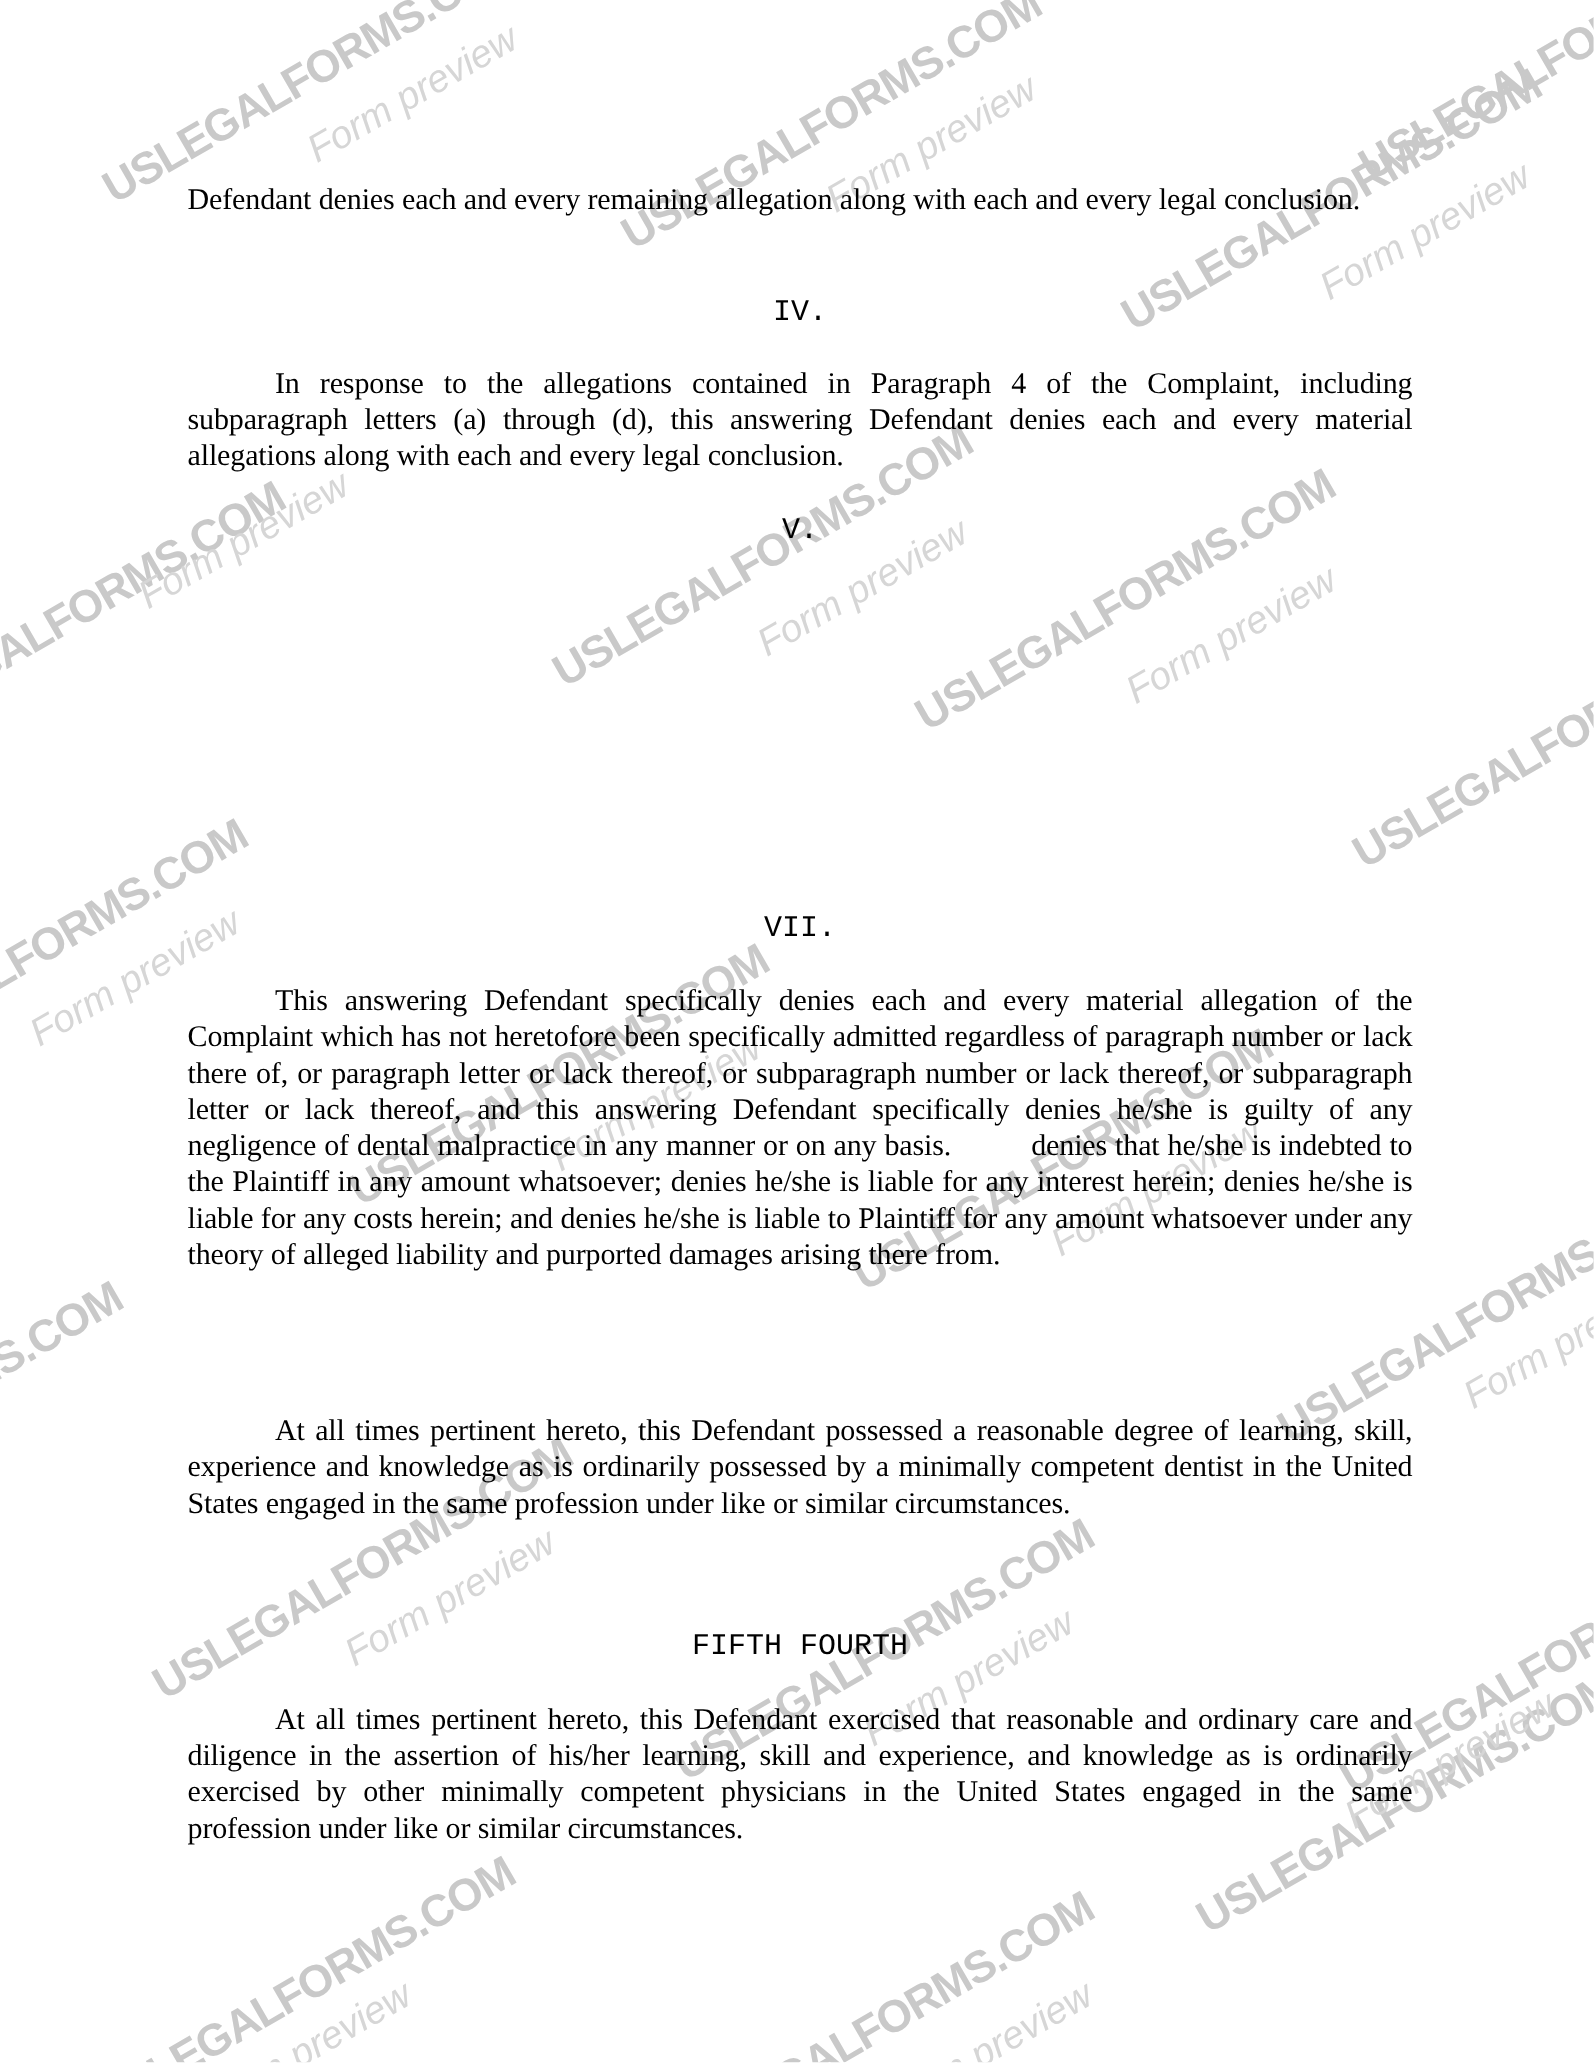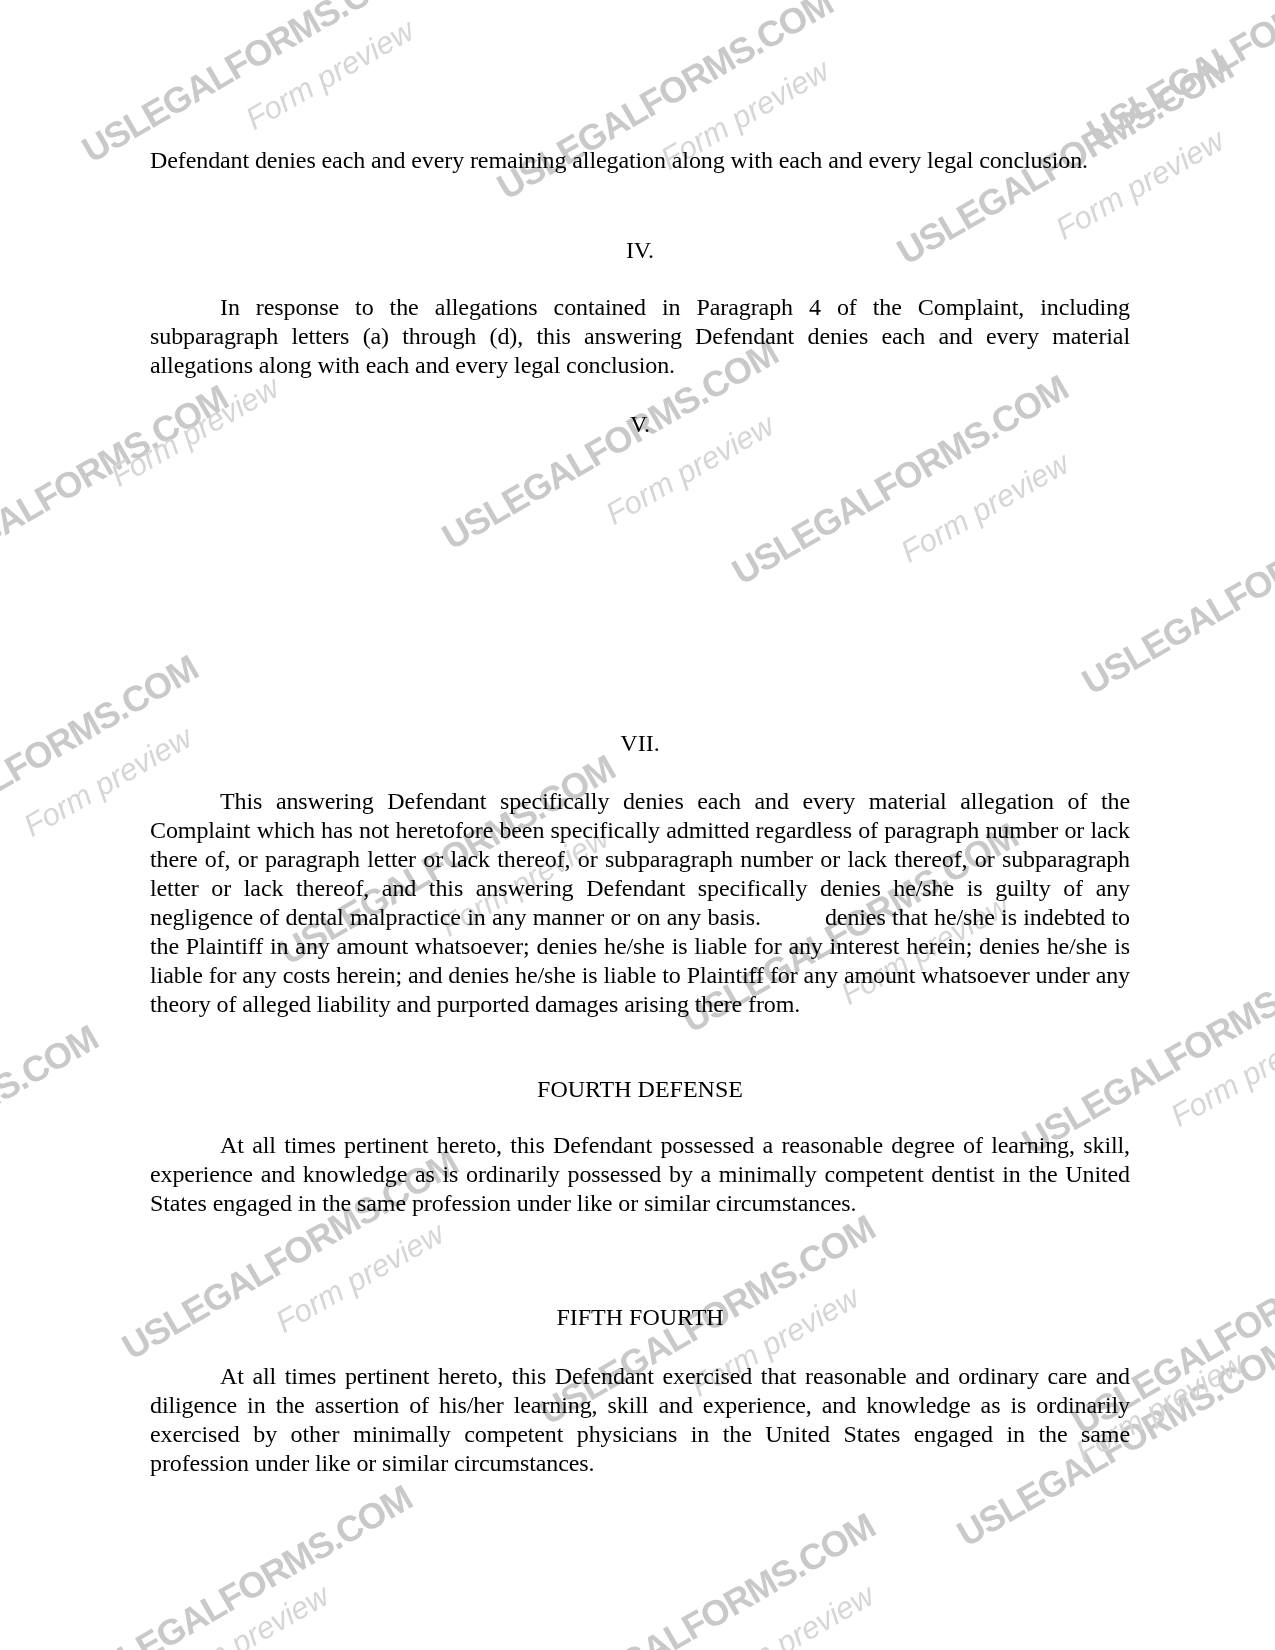--- a/index.html
+++ b/index.html
@@ -58,20 +58,21 @@
     text-indent: 70px;
     letter-spacing: -0.1px;
   }
   .para.no-indent {
     text-indent: 0;
   }
   .heading {
     text-align: center;
     font-weight: normal;
     font-size: 24px;
+    font-family: Liberation Mono, monospace;
   }
   .blank-space {
     display: inline-block;
     width: 64px;
   }
 </style>
 </head>
 <body>
 
 <div class="page">
@@ -124,21 +125,20 @@
 
 
 
 
   <div class="content-block heading" style="top:729px">VII.</div>
 
   <p class="content-block para" style="top:787px">
     <span>This answering Defendant specifically denies each and every material allegation of the Complaint which has not heretofore been specifically admitted regardless of paragraph number or lack there of, or paragraph letter or lack thereof, or subparagraph number or lack thereof, or subparagraph letter or lack thereof, and this answering Defendant specifically denies he/she is guilty of any negligence of dental malpractice in any manner or on any basis.</span><span class="blank-space"></span><span>denies that he/she is indebted to the Plaintiff in any amount whatsoever; denies he/she is liable for any interest herein; denies he/she is liable for any costs herein; and denies he/she is liable to Plaintiff for any amount whatsoever under any theory of alleged liability and purported damages arising there from.</span>
   </p>
 
-  <div class="content-block heading" style="top:1075px">FOURTH DEFENSE</div>
 
   <p class="content-block para" style="top:1131px">At all times pertinent hereto, this Defendant possessed a reasonable degree of learning, skill, experience and knowledge as is ordinarily possessed by a minimally competent dentist in the United States engaged in the same profession under like or similar circumstances.</p>
 
   <div class="content-block heading" style="top:1303px">FIFTH FOURTH</div>
 
   <p class="content-block para" style="top:1362px">At all times pertinent hereto, this Defendant exercised that reasonable and ordinary care and diligence in the assertion of his/her learning, skill and experience, and knowledge as is ordinarily exercised by other minimally competent physicians in the United States engaged in the same profession under like or similar circumstances.</p>
 
 </div>
 
 </body></html>

